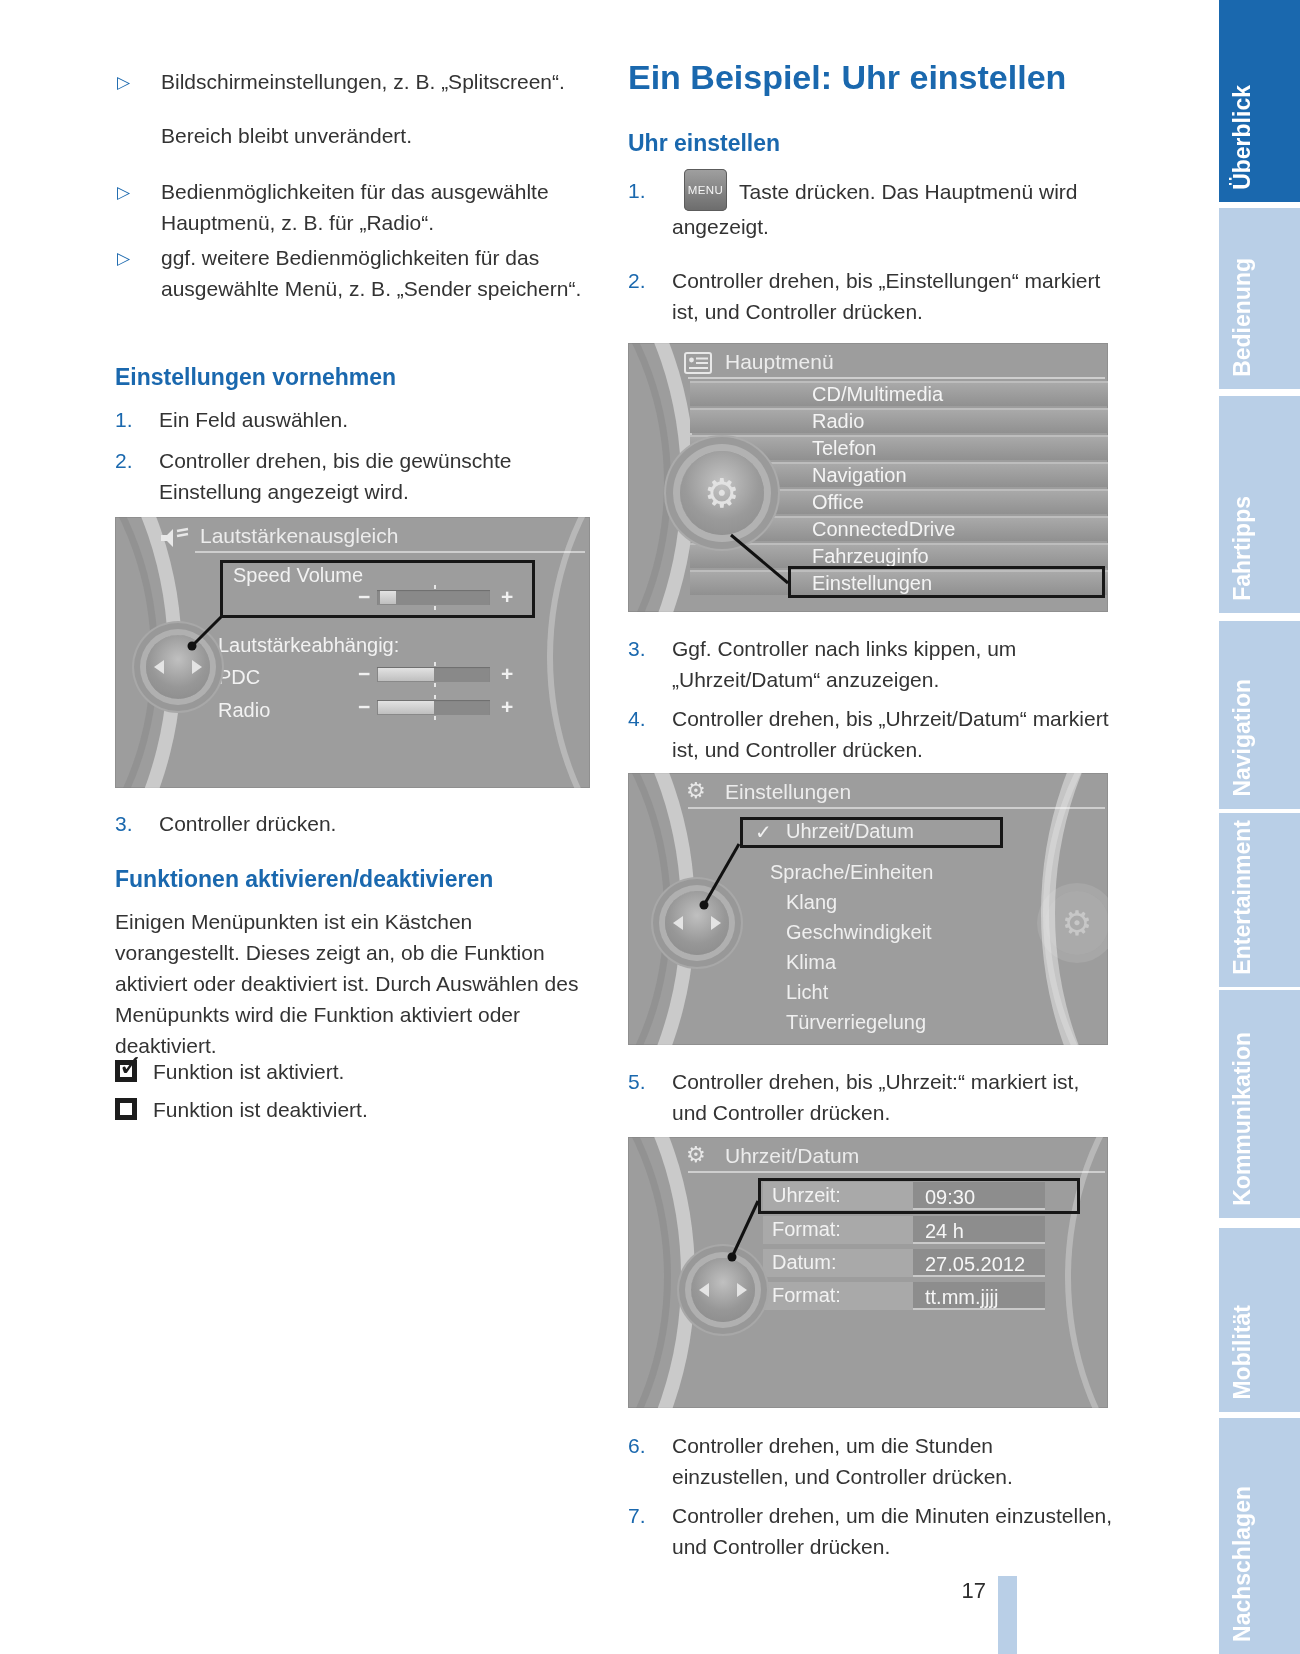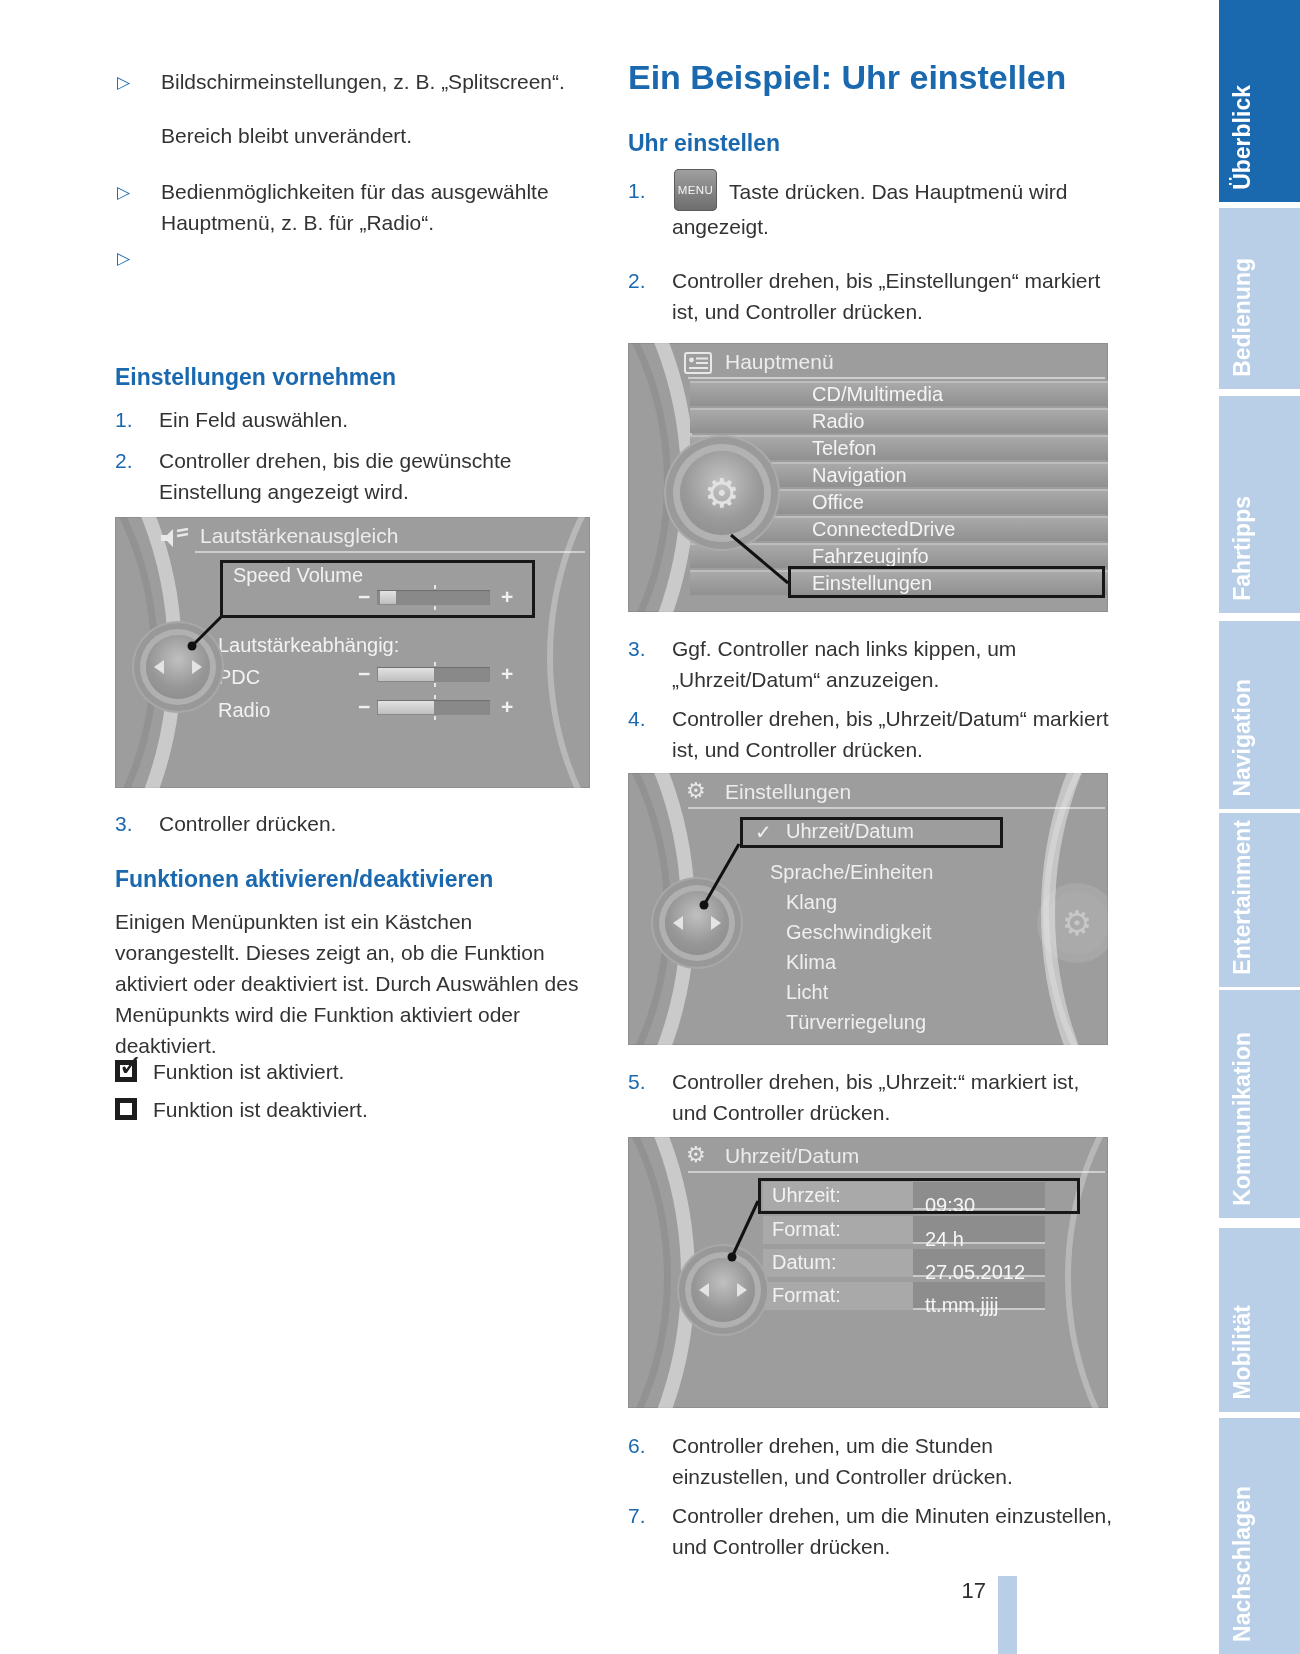--- a/index.html
+++ b/index.html
@@ -17,21 +17,21 @@
   .col-right{left:628px;}
   .abs{position:absolute;}
   h1{font-size:34px;font-weight:bold;color:var(--accent);}
   h2{font-size:23px;font-weight:bold;color:var(--accent);}
   .body-text{font-size:21px;line-height:31px;color:var(--ink);}
   
   .bullet{position:absolute;padding-left:46px;width:480px;font-size:21px;line-height:31px;}
   .bullet .tri{position:absolute;left:2px;top:1px;color:var(--accent);font-size:17px;}
   .step{position:absolute;padding-left:44px;width:486px;font-size:21px;line-height:31px;}
   .step .num{position:absolute;left:0;color:var(--accent);}
-  .menu-key{display:inline-block;vertical-align:middle;width:43px;height:42px;margin:-6px 12px 0 2px;
+  .menu-key{display:inline-block;vertical-align:middle;width:43px;height:42px;margin:-6px 12px 0 12px;
     border-radius:5px;background:linear-gradient(180deg,#a0a0a0,#6c6c6c);
     box-shadow:inset 0 0 0 1px #5c5c5c, inset 0 1px 0 #b5b5b5;
     color:#f5f5f5;font-size:11.5px;letter-spacing:.4px;text-align:center;line-height:42px;}
   
   .cbrow{position:absolute;font-size:21px;line-height:28px;}
   .cb{display:inline-block;position:relative;width:22px;height:22px;border:5px solid #1d1d1d;
     background:#fff;vertical-align:-3px;margin-right:16px;}
   .cb.on::after{content:"✓";position:absolute;left:-2px;top:-13px;font-size:30px;font-weight:bold;
     color:#1d1d1d;font-family:"DejaVu Sans",sans-serif;}
   
@@ -73,21 +73,21 @@
   .mrow{position:absolute;left:62px;right:0;height:25px;background:linear-gradient(#a9a9a9,#909090);
     border-top:2px solid #bdbdbd;}
   .mrow span{position:absolute;left:122px;top:0;font-size:20px;color:#f4f4f4;white-space:nowrap;}
   
   .item{position:absolute;font-size:20px;color:#efefef;white-space:nowrap;}
   
   .drow{position:absolute;left:135px;width:282px;height:28px;background:#a9a9a9;}
   .drow .lbl{position:absolute;left:9px;top:2px;font-size:20px;color:#f2f2f2;}
   .drow .val{position:absolute;left:150px;right:0;top:0;bottom:0;background:#8d8d8d;
     border-bottom:2px solid #cacaca;}
-  .drow .val span{position:absolute;left:12px;top:12px;font-size:20px;color:#f6f6f6;white-space:nowrap;}
+  .drow .val span{position:absolute;left:12px;top:4px;font-size:20px;color:#f6f6f6;white-space:nowrap;}
   
   .tab{position:absolute;left:1219px;width:81px;background:var(--tab-light);}
   .tab.active{background:var(--accent);}
   .tab .vlabel{position:absolute;left:10px;bottom:12px;writing-mode:vertical-rl;transform:rotate(180deg);
     font-size:23px;font-weight:bold;color:#ffffff;white-space:nowrap;}
   .pageno{position:absolute;font-size:22px;color:#2e2e2e;}
   .pagebar{position:absolute;background:var(--tab-light);}
 </style>
 </head>
 <body>
@@ -102,20 +102,21 @@
     </div>
     <div class="bullet" style="top:120px">
       <span>Bereich bleibt unverändert.</span>
     </div>
     <div class="bullet" style="top:176px">
       <span class="tri">▷</span>
       <span>Bedienmöglichkeiten für das ausgewählte Hauptmenü, z. B. für „Radio“.</span>
     </div>
     <div class="bullet" style="top:242px">
       <span class="tri">▷</span>
+      <span>ggf. weitere Bedienmöglichkeiten für das ausgewählte Menü, z. B. „Sender speichern“.</span>
     </div>
 
     <h2 class="abs" style="top:364px">Einstellungen vornehmen</h2>
 
     <div class="step" style="top:404px">
       <span class="num">1.</span>
       <span>Ein Feld auswählen.</span>
     </div>
     <div class="step" style="top:445px">
       <span class="num">2.</span>

